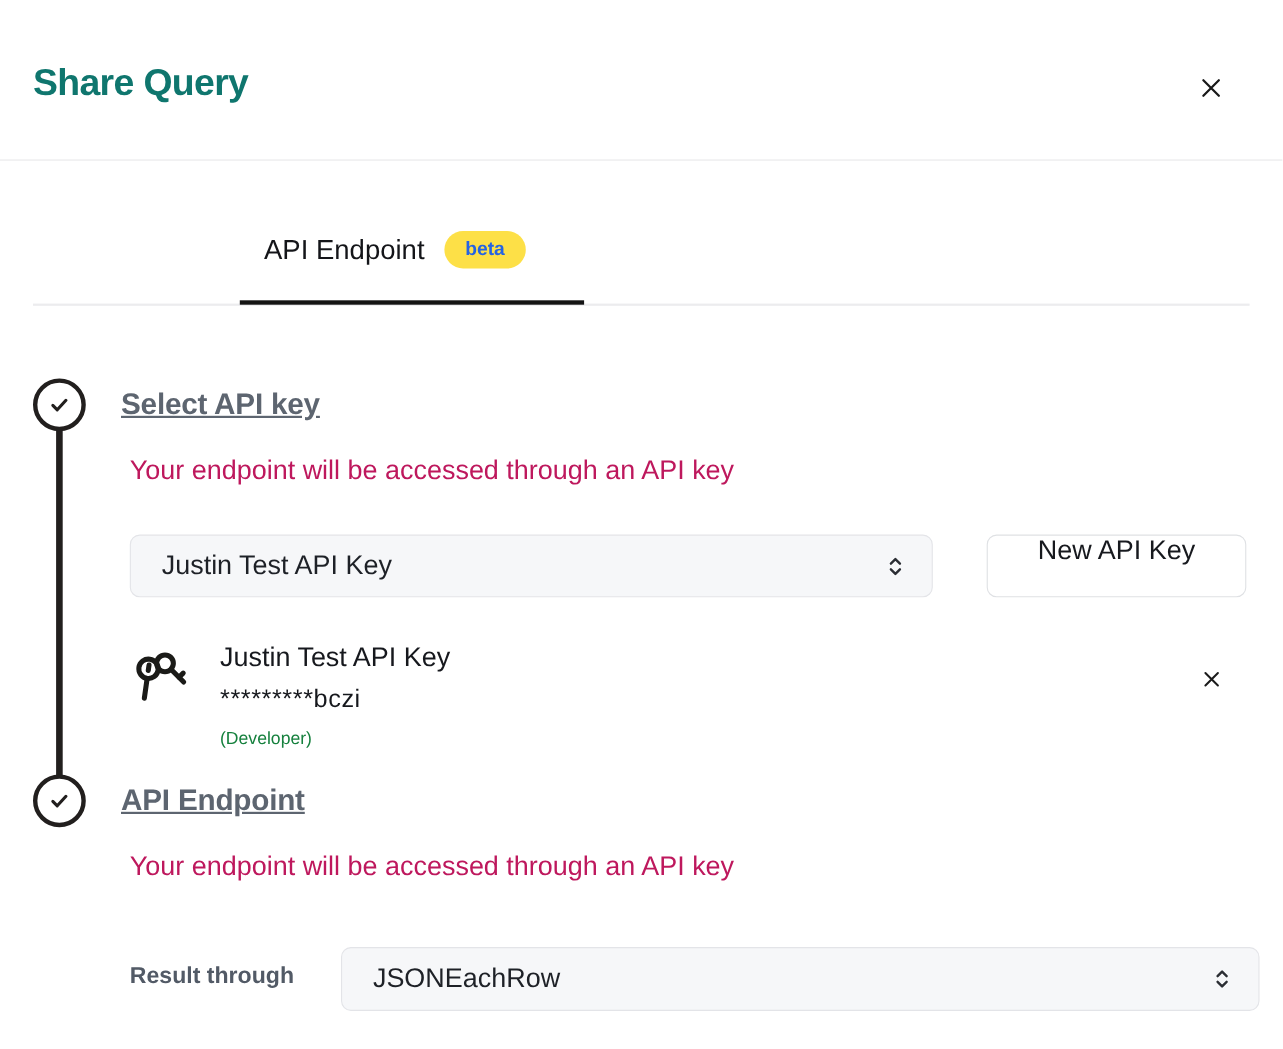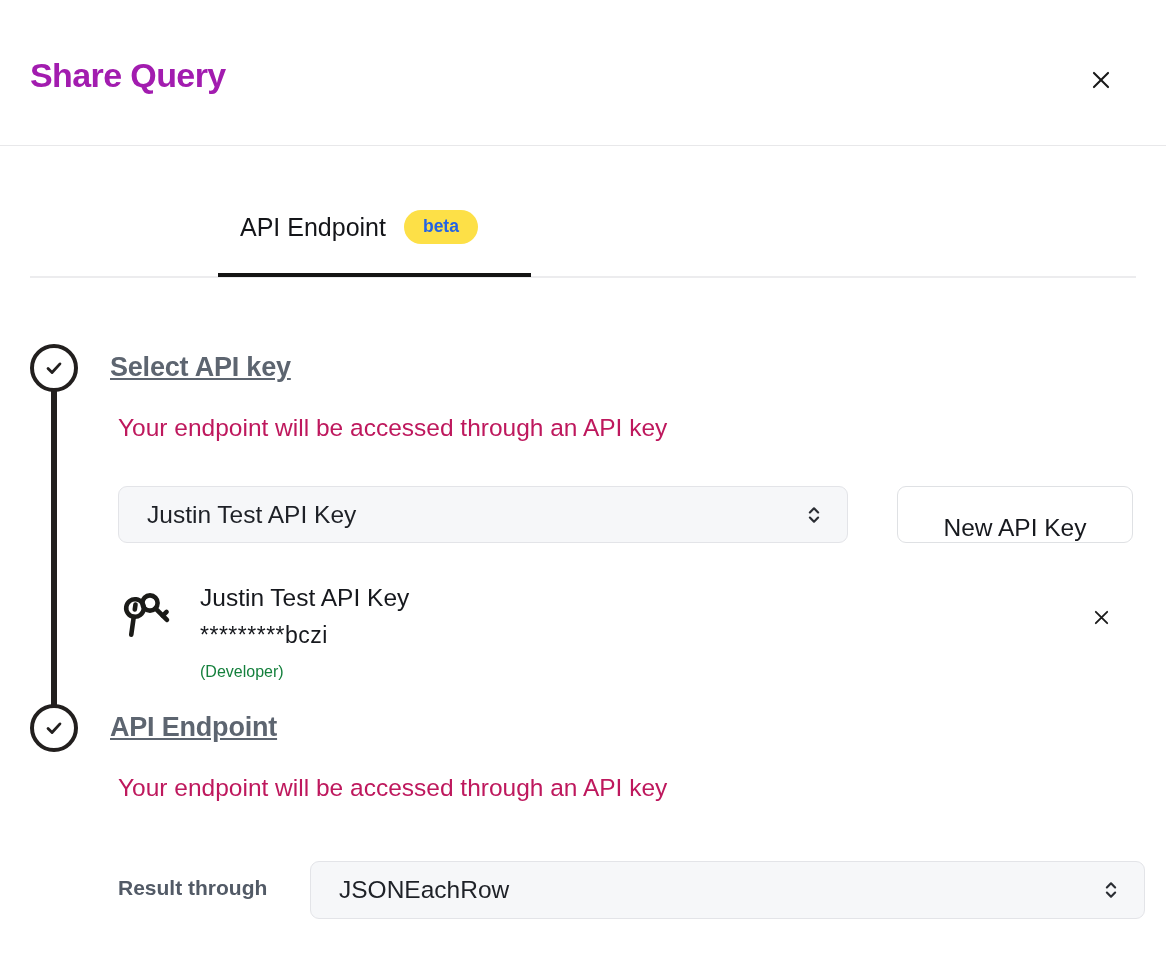--- a/index.html
+++ b/index.html
@@ -10,21 +10,21 @@
     color:#1c1c1c;
     overflow:hidden;
   }
   .stage { position:relative; width:1166px; height:954px; background:#fff; }
   .abs { position:absolute; }
 
   
   .modal-title {
     left:30px; top:56px;
     font-size:34px; font-weight:800; letter-spacing:-0.6px;
-    color:#a21caf;
+    color:#0f766e;
   }
   .close-btn {
     left:1083px; top:62px; width:36px; height:36px;
     display:flex; align-items:center; justify-content:center;
     cursor:pointer; border-radius:6px;
   }
   .header-divider { left:0; top:145px; width:1166px; height:1px; background:#e8e8ea; }
 
   
   .tab { height:44px; top:205px; display:flex; align-items:center; gap:18px; cursor:pointer; }
@@ -52,21 +52,21 @@
   .select-box {
     background:#f6f7f9; border:1px solid #e3e4e8; border-radius:9px;
     display:flex; align-items:center; justify-content:space-between;
     padding:0 20px 0 28px; cursor:pointer;
   }
   .select-value { font-size:24.5px; color:#1e2127; }
   .chevron-updown { flex:0 0 auto; color:#2b2e34; }
 
   .btn-secondary {
     background:#ffffff; border:1px solid #dfe1e4; border-radius:9px;
-    display:flex; align-items:flex-end; justify-content:center;
+    display:flex; align-items:flex-start; justify-content:center;
     font-size:24.5px; color:#17191e; cursor:pointer;
   }
 
   
   .key-name { font-size:24.5px; color:#16181d; }
   .key-masked { font-size:23px; color:#16181d; letter-spacing:0.5px; }
   .key-role { font-size:16px; color:#15803d; }
   .key-masked-row { display:flex; align-items:baseline; gap:14px; }
   .icon-btn-small {
     width:30px; height:30px; display:flex; align-items:center; justify-content:center;

